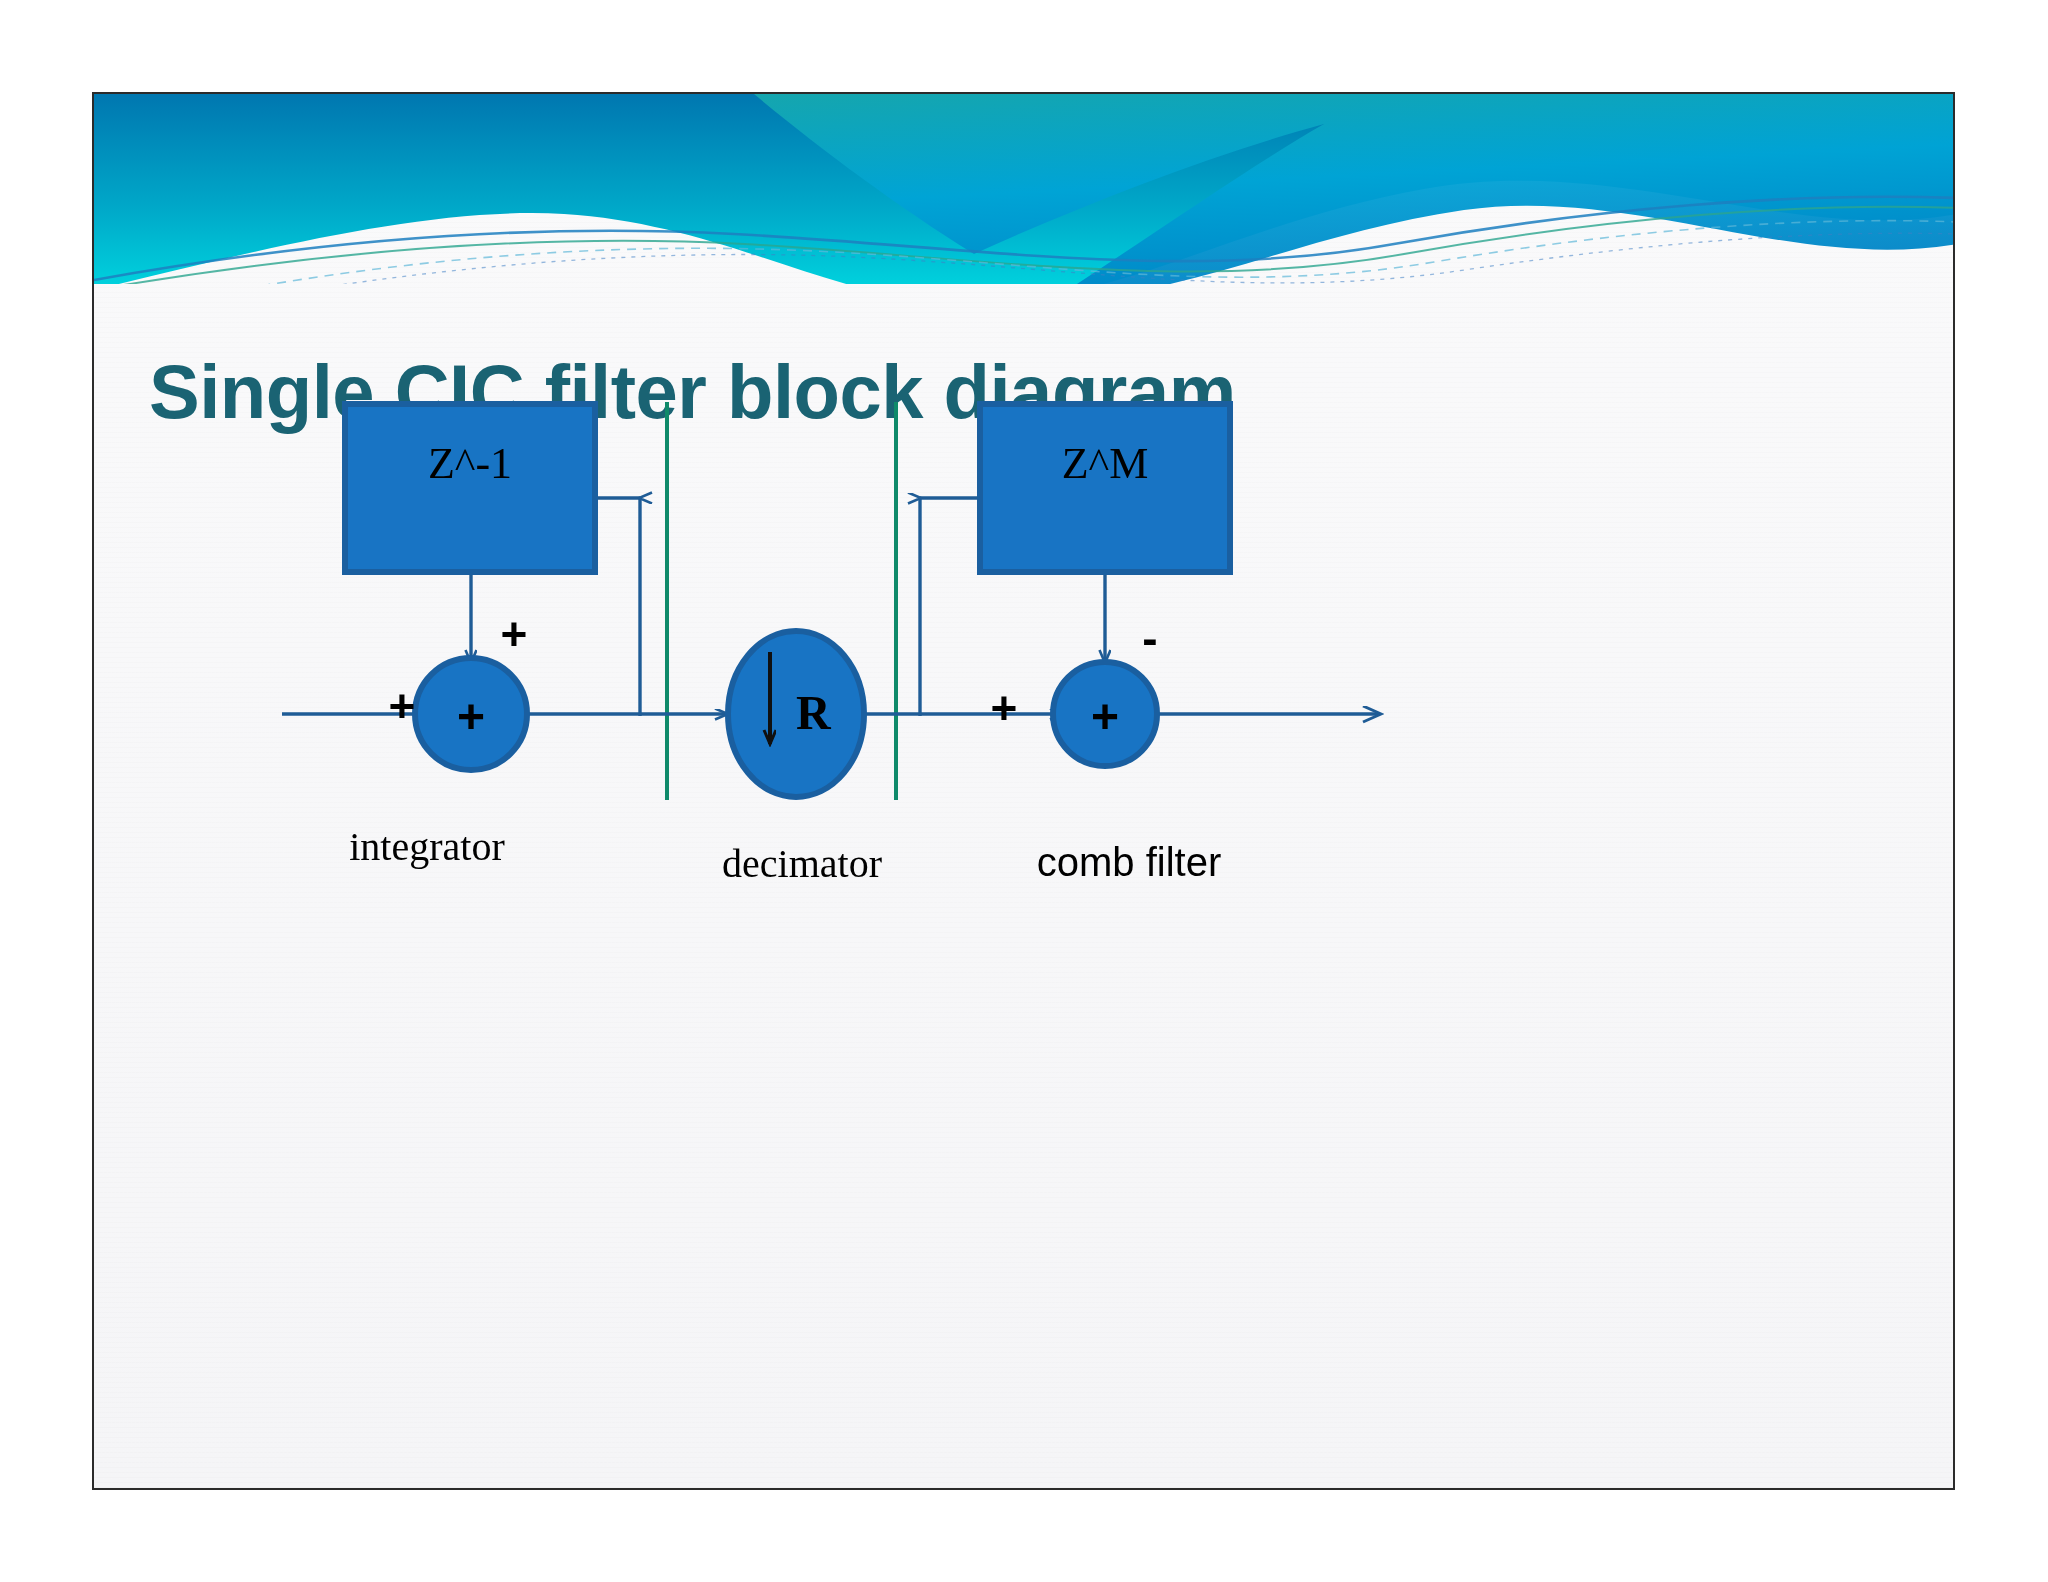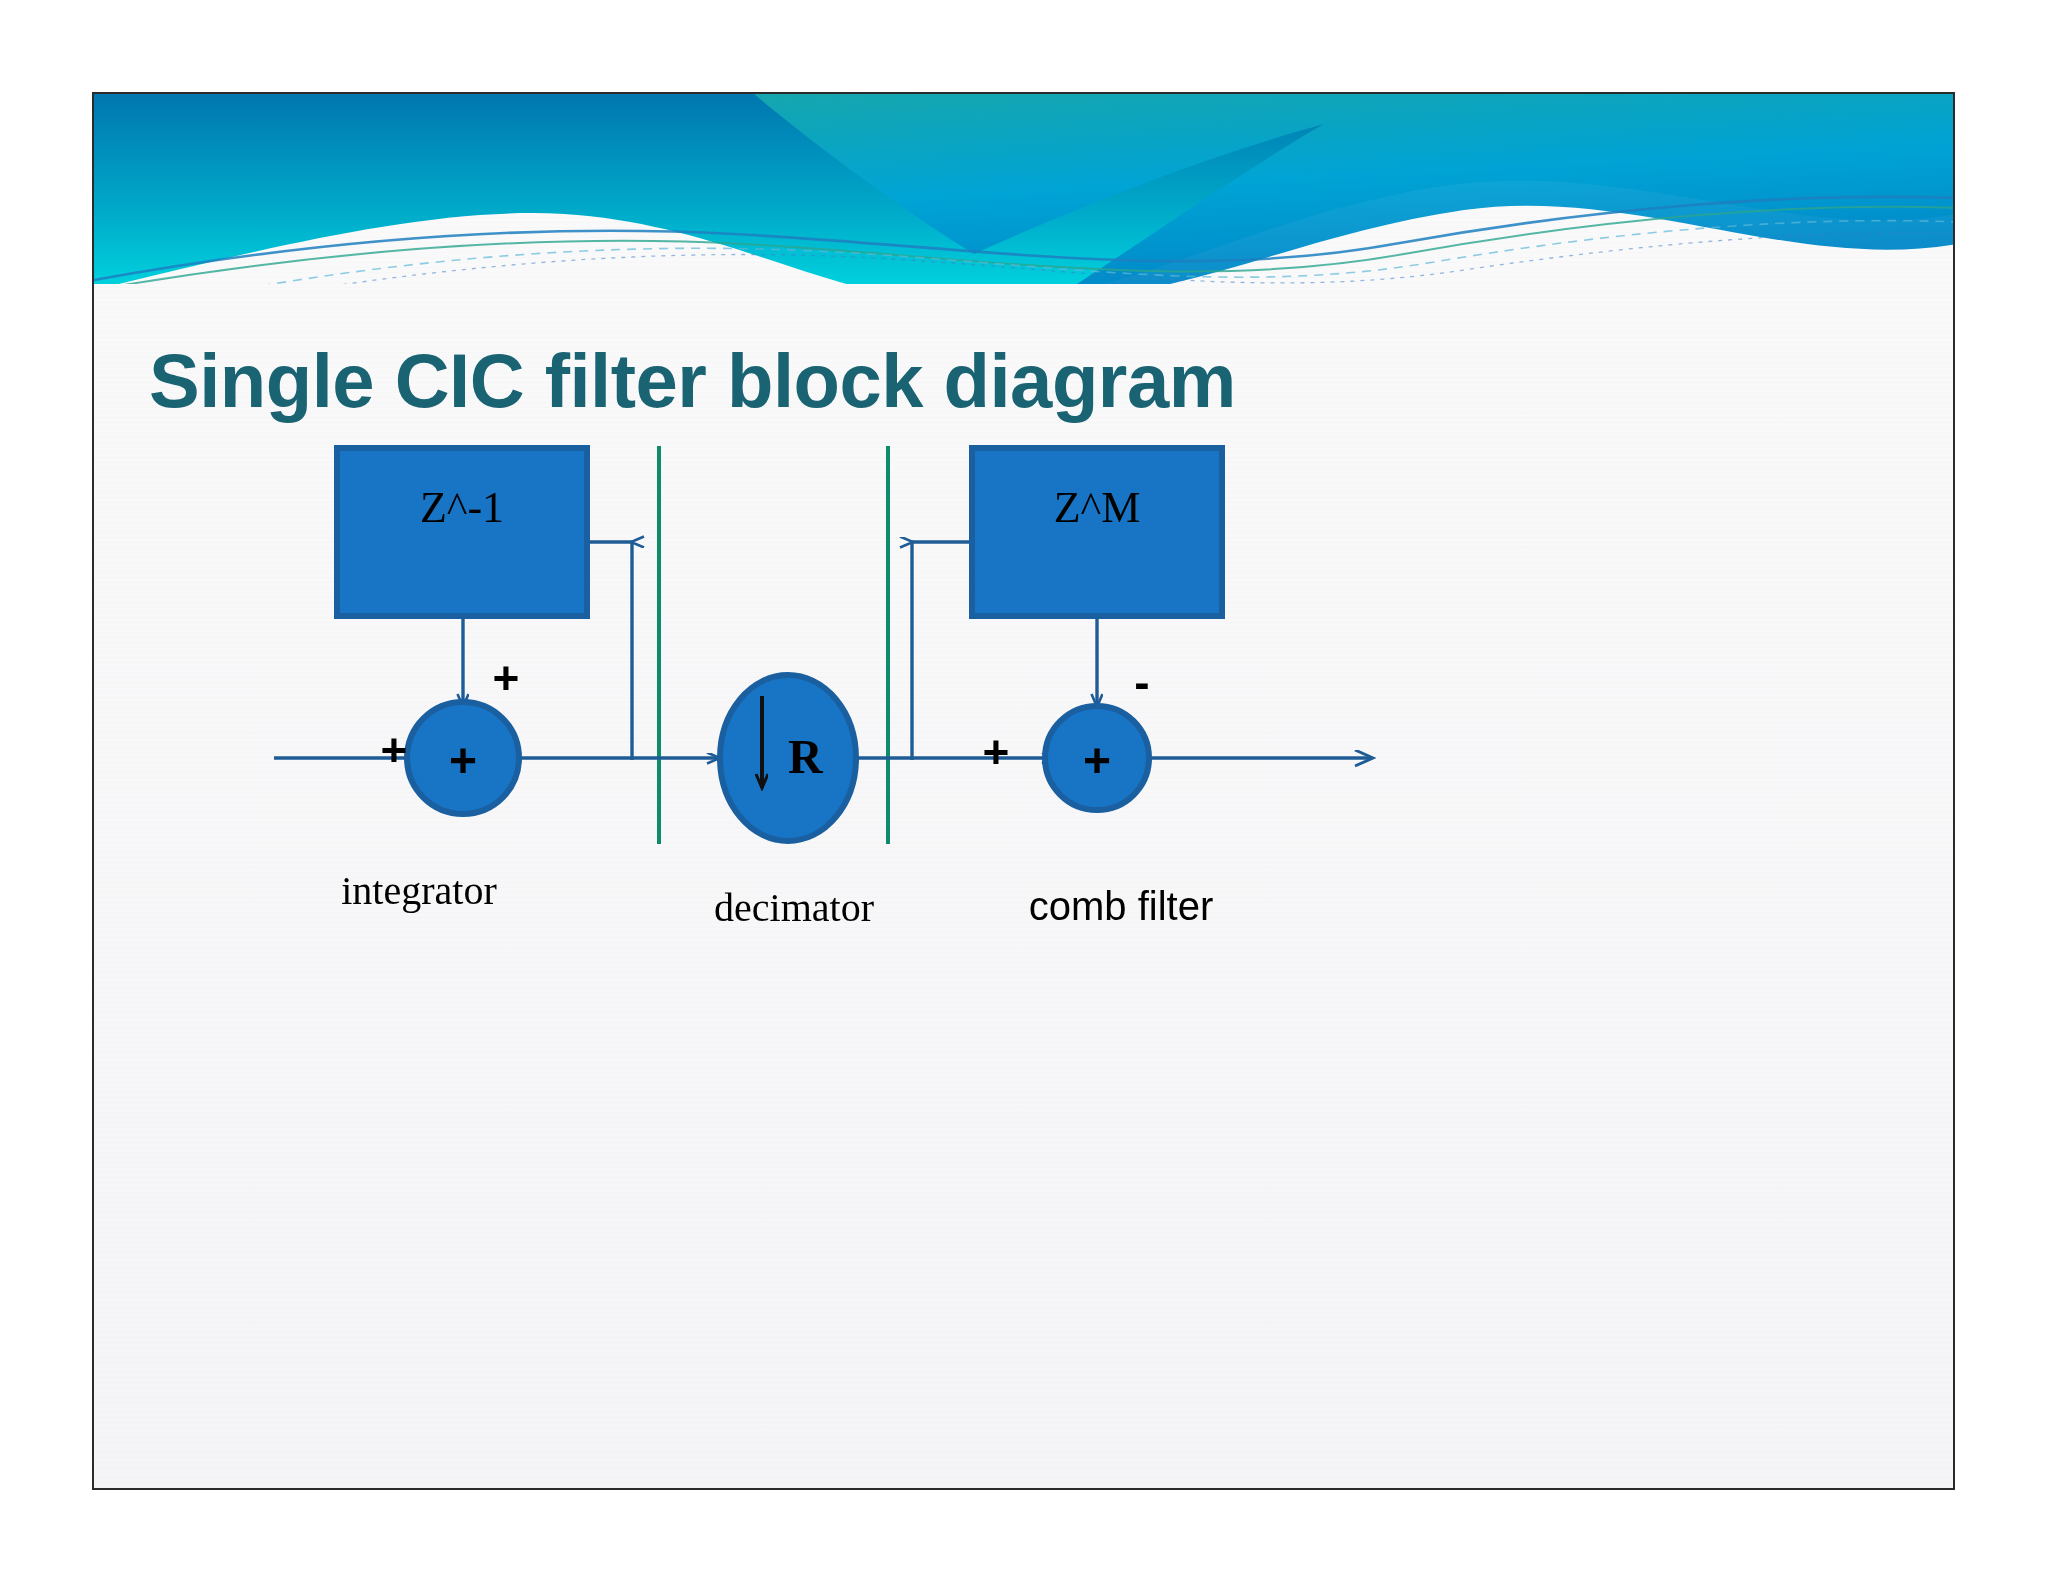--- a/index.html
+++ b/index.html
@@ -44,39 +44,38 @@
     top: 0;
     width: 1863px;
     height: 190px;
   }
   #banner svg { display: block; width: 100%; height: 100%; }
 
   
   #slide-title {
     position: absolute;
     left: 55px;
-    top: 247px;
+    top: 258px;
     width: 1600px;
     font-family: "Liberation Sans", sans-serif;
     font-weight: bold;
     font-size: 76px;
     line-height: 1.05;
     letter-spacing: -0.5px;
     color: #1a6373;
     white-space: nowrap;
   }
 
   
   #diagram {
     position: absolute;
-    left: 0;
+    left: 8px;
     top: 0;
     width: 1863px;
     height: 1398px;
-    margin-top: 44px;
   }
   #diagram svg { display: block; width: 100%; height: 100%; }
 
   .blk-text {
     font-family: "Liberation Serif", serif;
     font-size: 44px;
     fill: #000000;
   }
   .sign-text {
     font-family: "Liberation Sans", sans-serif;

